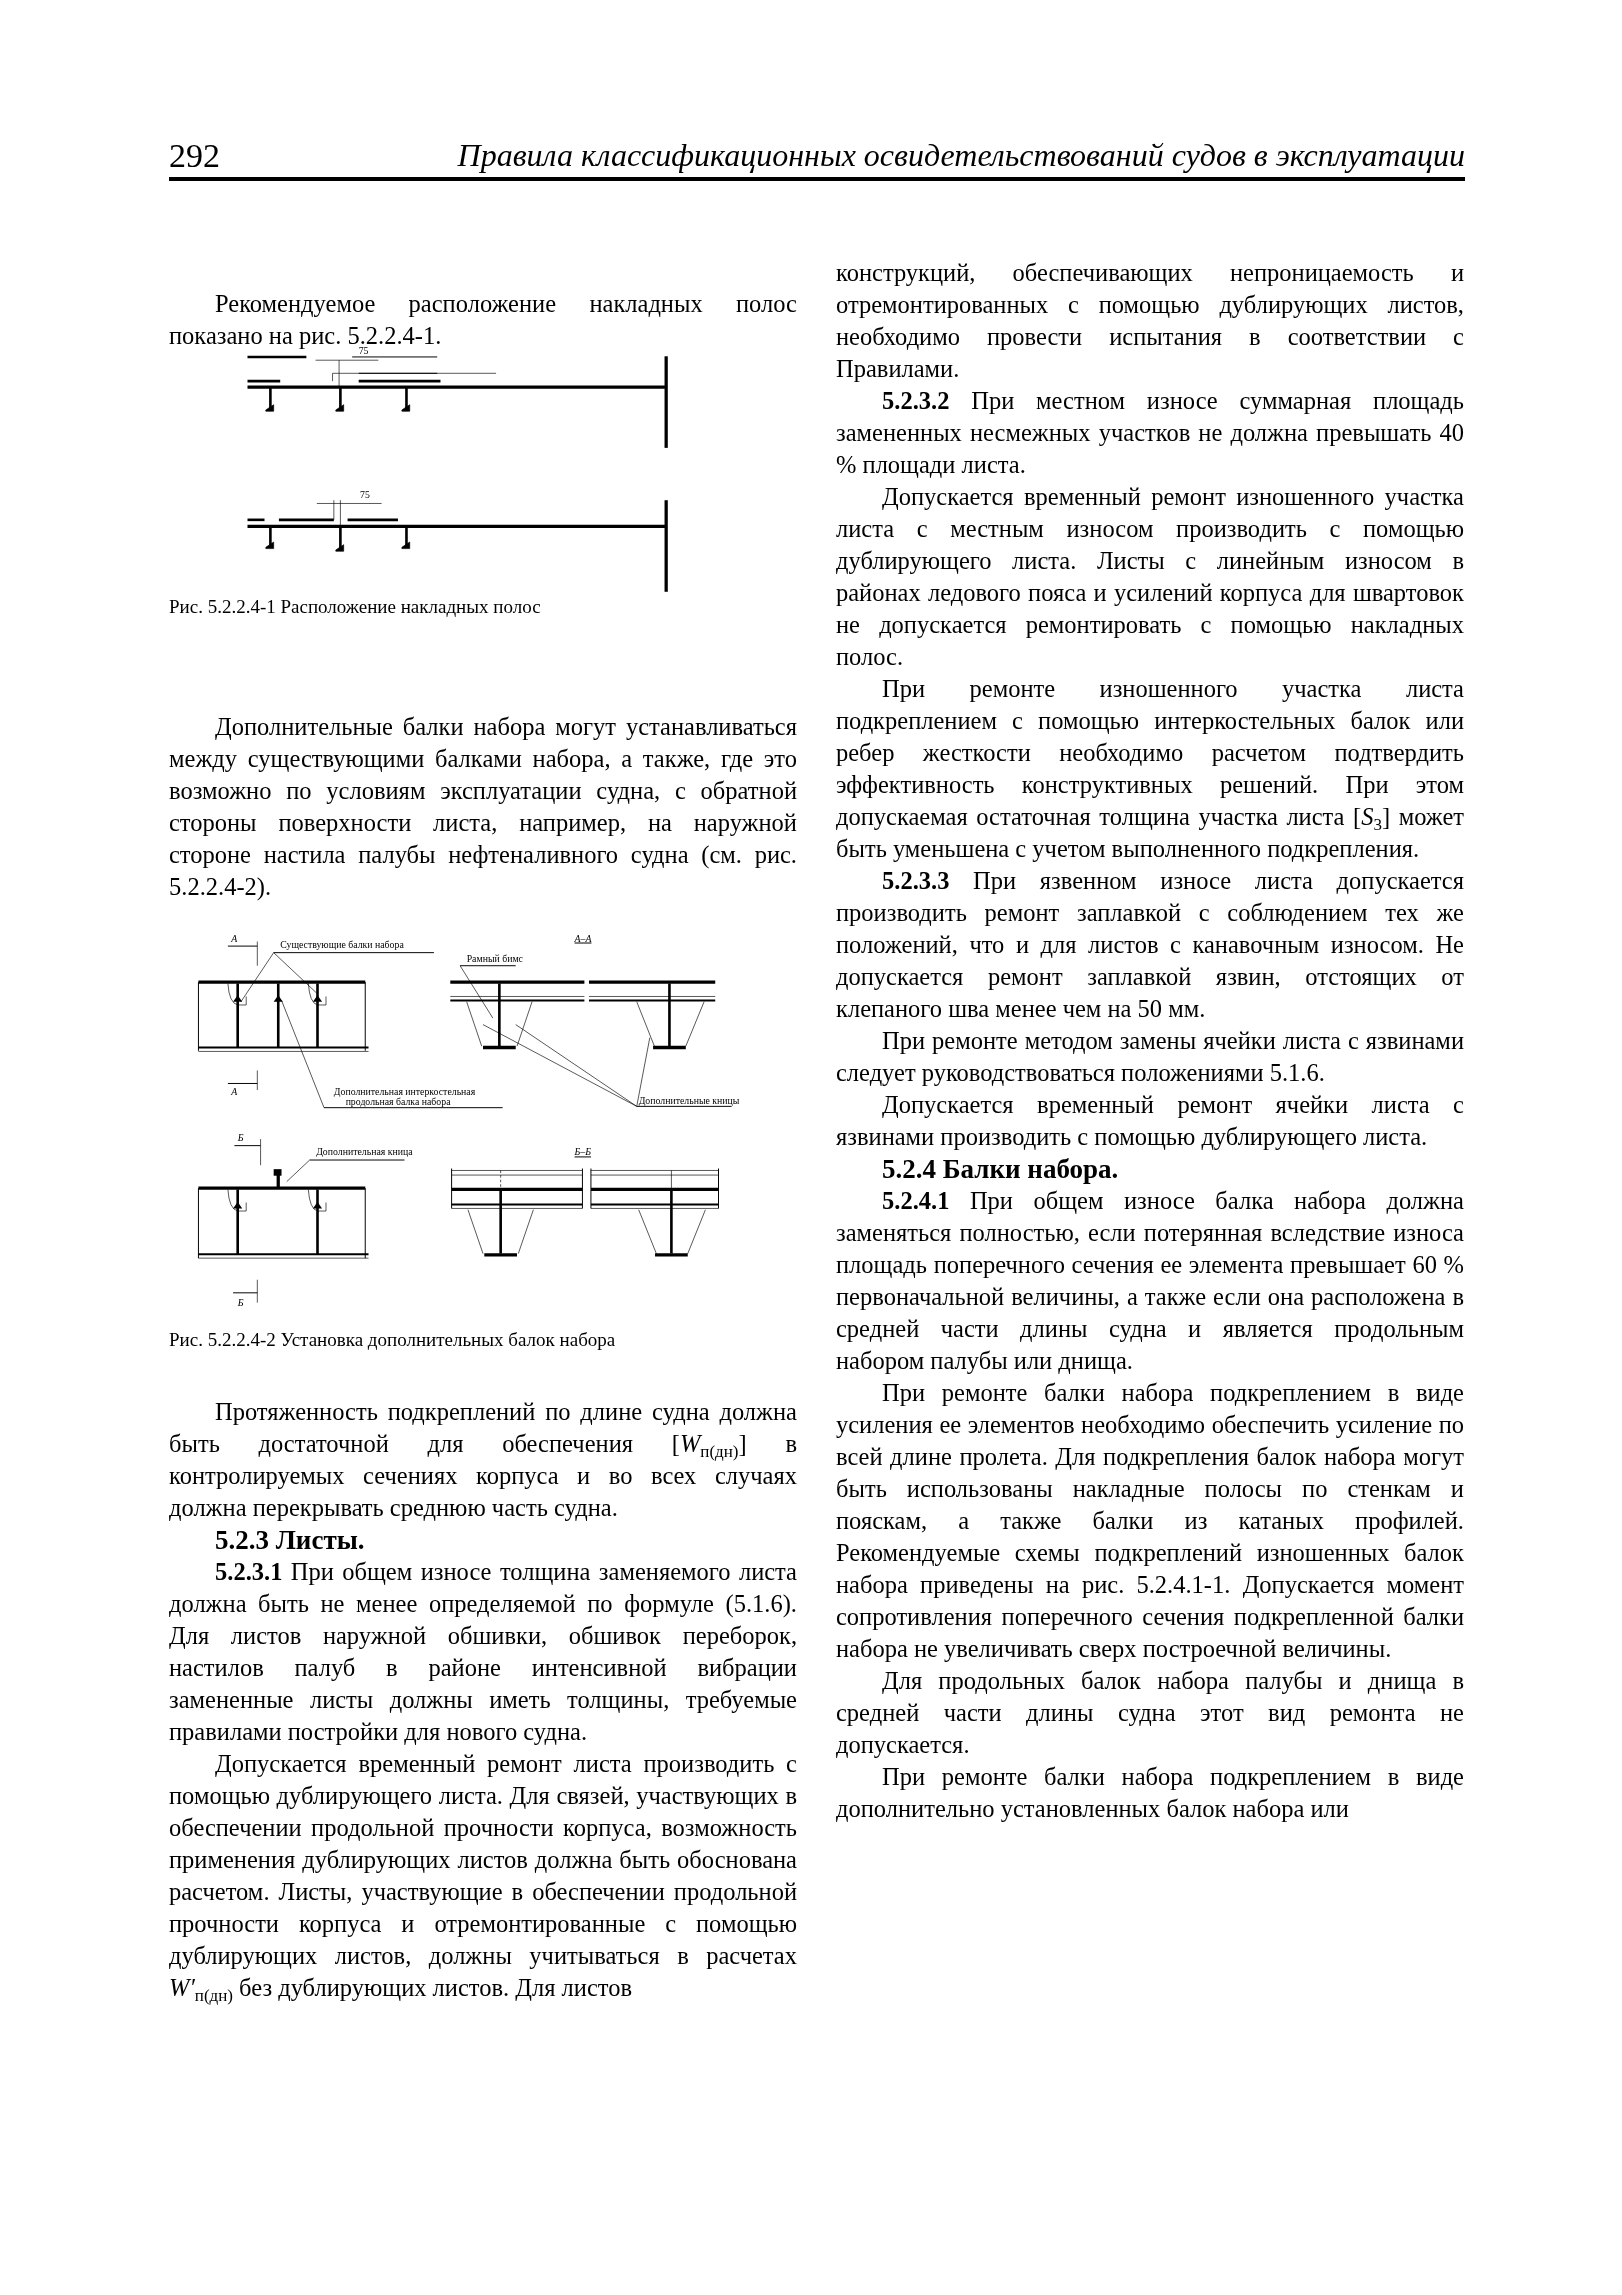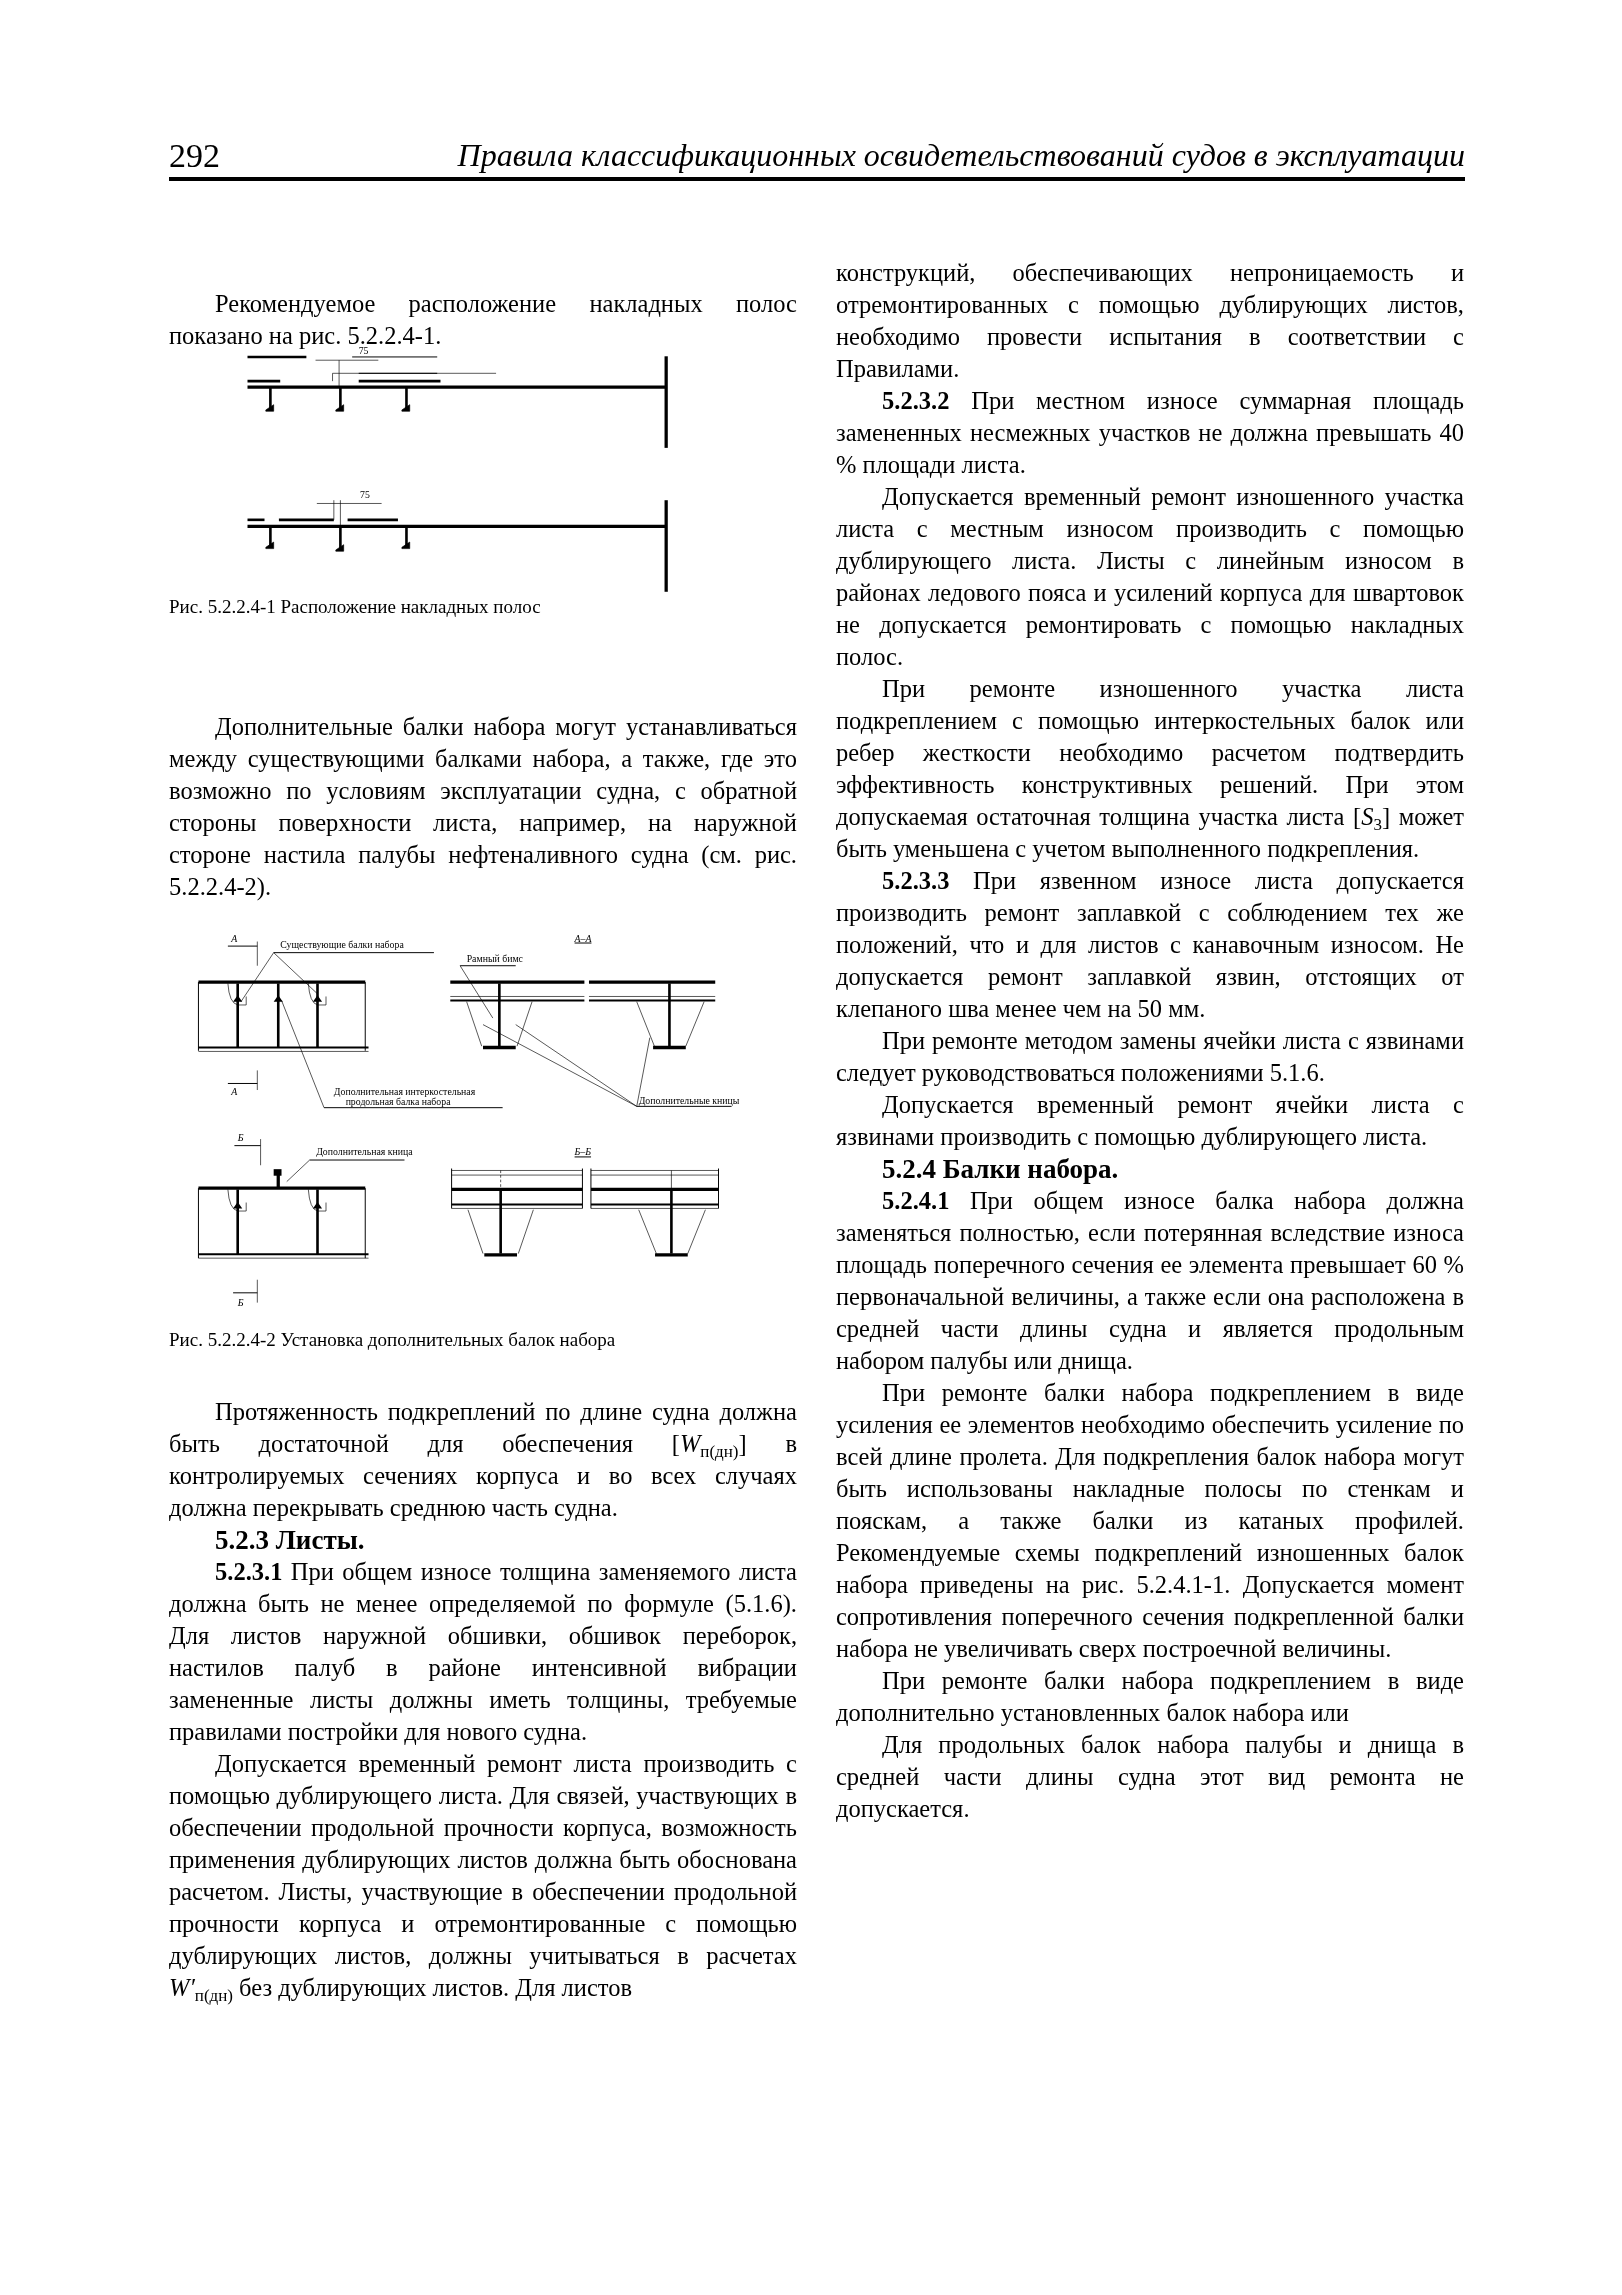--- a/index.html
+++ b/index.html
@@ -211,16 +211,16 @@
   <p class="noindent">конструкций, обеспечивающих непроницаемость и отремонтированных с помощью дублирующих листов, необходимо провести испытания в соответствии с Правилами.</p>
   <p><span class="b">5.2.3.2</span><span> При местном износе суммарная площадь замененных несмежных участков не должна превышать 40 % площади листа.</span></p>
   <p>Допускается временный ремонт изношенного участка листа с местным износом производить с помощью дублирующего листа. Листы с линейным износом в районах ледового пояса и усилений корпуса для швартовок не допускается ремонтировать с помощью накладных полос.</p>
   <p><span>При ремонте изношенного участка листа подкреплением с помощью интеркостельных балок или ребер жесткости необходимо расчетом подтвердить эффективность конструктивных решений. При этом допускаемая остаточная толщина участка листа [</span><span class="it">S</span><sub>3</sub><span>] может быть уменьшена с учетом выполненного подкрепления.</span></p>
   <p><span class="b">5.2.3.3</span><span> При язвенном износе листа допускается производить ремонт заплавкой с соблюдением тех же положений, что и для листов с канавочным износом. Не допускается ремонт заплавкой язвин, отстоящих от клепаного шва менее чем на 50 мм.</span></p>
   <p>При ремонте методом замены ячейки листа с язвинами следует руководствоваться положениями 5.1.6.</p>
   <p>Допускается временный ремонт ячейки листа с язвинами производить с помощью дублирующего листа.</p>
   <h3>5.2.4 Балки набора.</h3>
   <p><span class="b">5.2.4.1</span><span> При общем износе балка набора должна заменяться полностью, если потерянная вследствие износа площадь поперечного сечения ее элемента превышает 60 % первоначальной величины, а также если она расположена в средней части длины судна и является продольным набором палубы или днища.</span></p>
   <p>При ремонте балки набора подкреплением в виде усиления ее элементов необходимо обеспечить усиление по всей длине пролета. Для подкрепления балок набора могут быть использованы накладные полосы по стенкам и пояскам, а также балки из катаных профилей. Рекомендуемые схемы подкреплений изношенных балок набора приведены на рис. 5.2.4.1-1. Допускается момент сопротивления поперечного сечения подкрепленной балки набора не увеличивать сверх построечной величины.</p>
+  <p>Для продольных балок набора палубы и днища в средней части длины судна этот вид ремонта не допускается.</p>
   <p>При ремонте балки набора подкреплением в виде дополнительно установленных балок набора или</p>
-  <p>Для продольных балок набора палубы и днища в средней части длины судна этот вид ремонта не допускается.</p>
 </div>
 
 
 </body></html>

